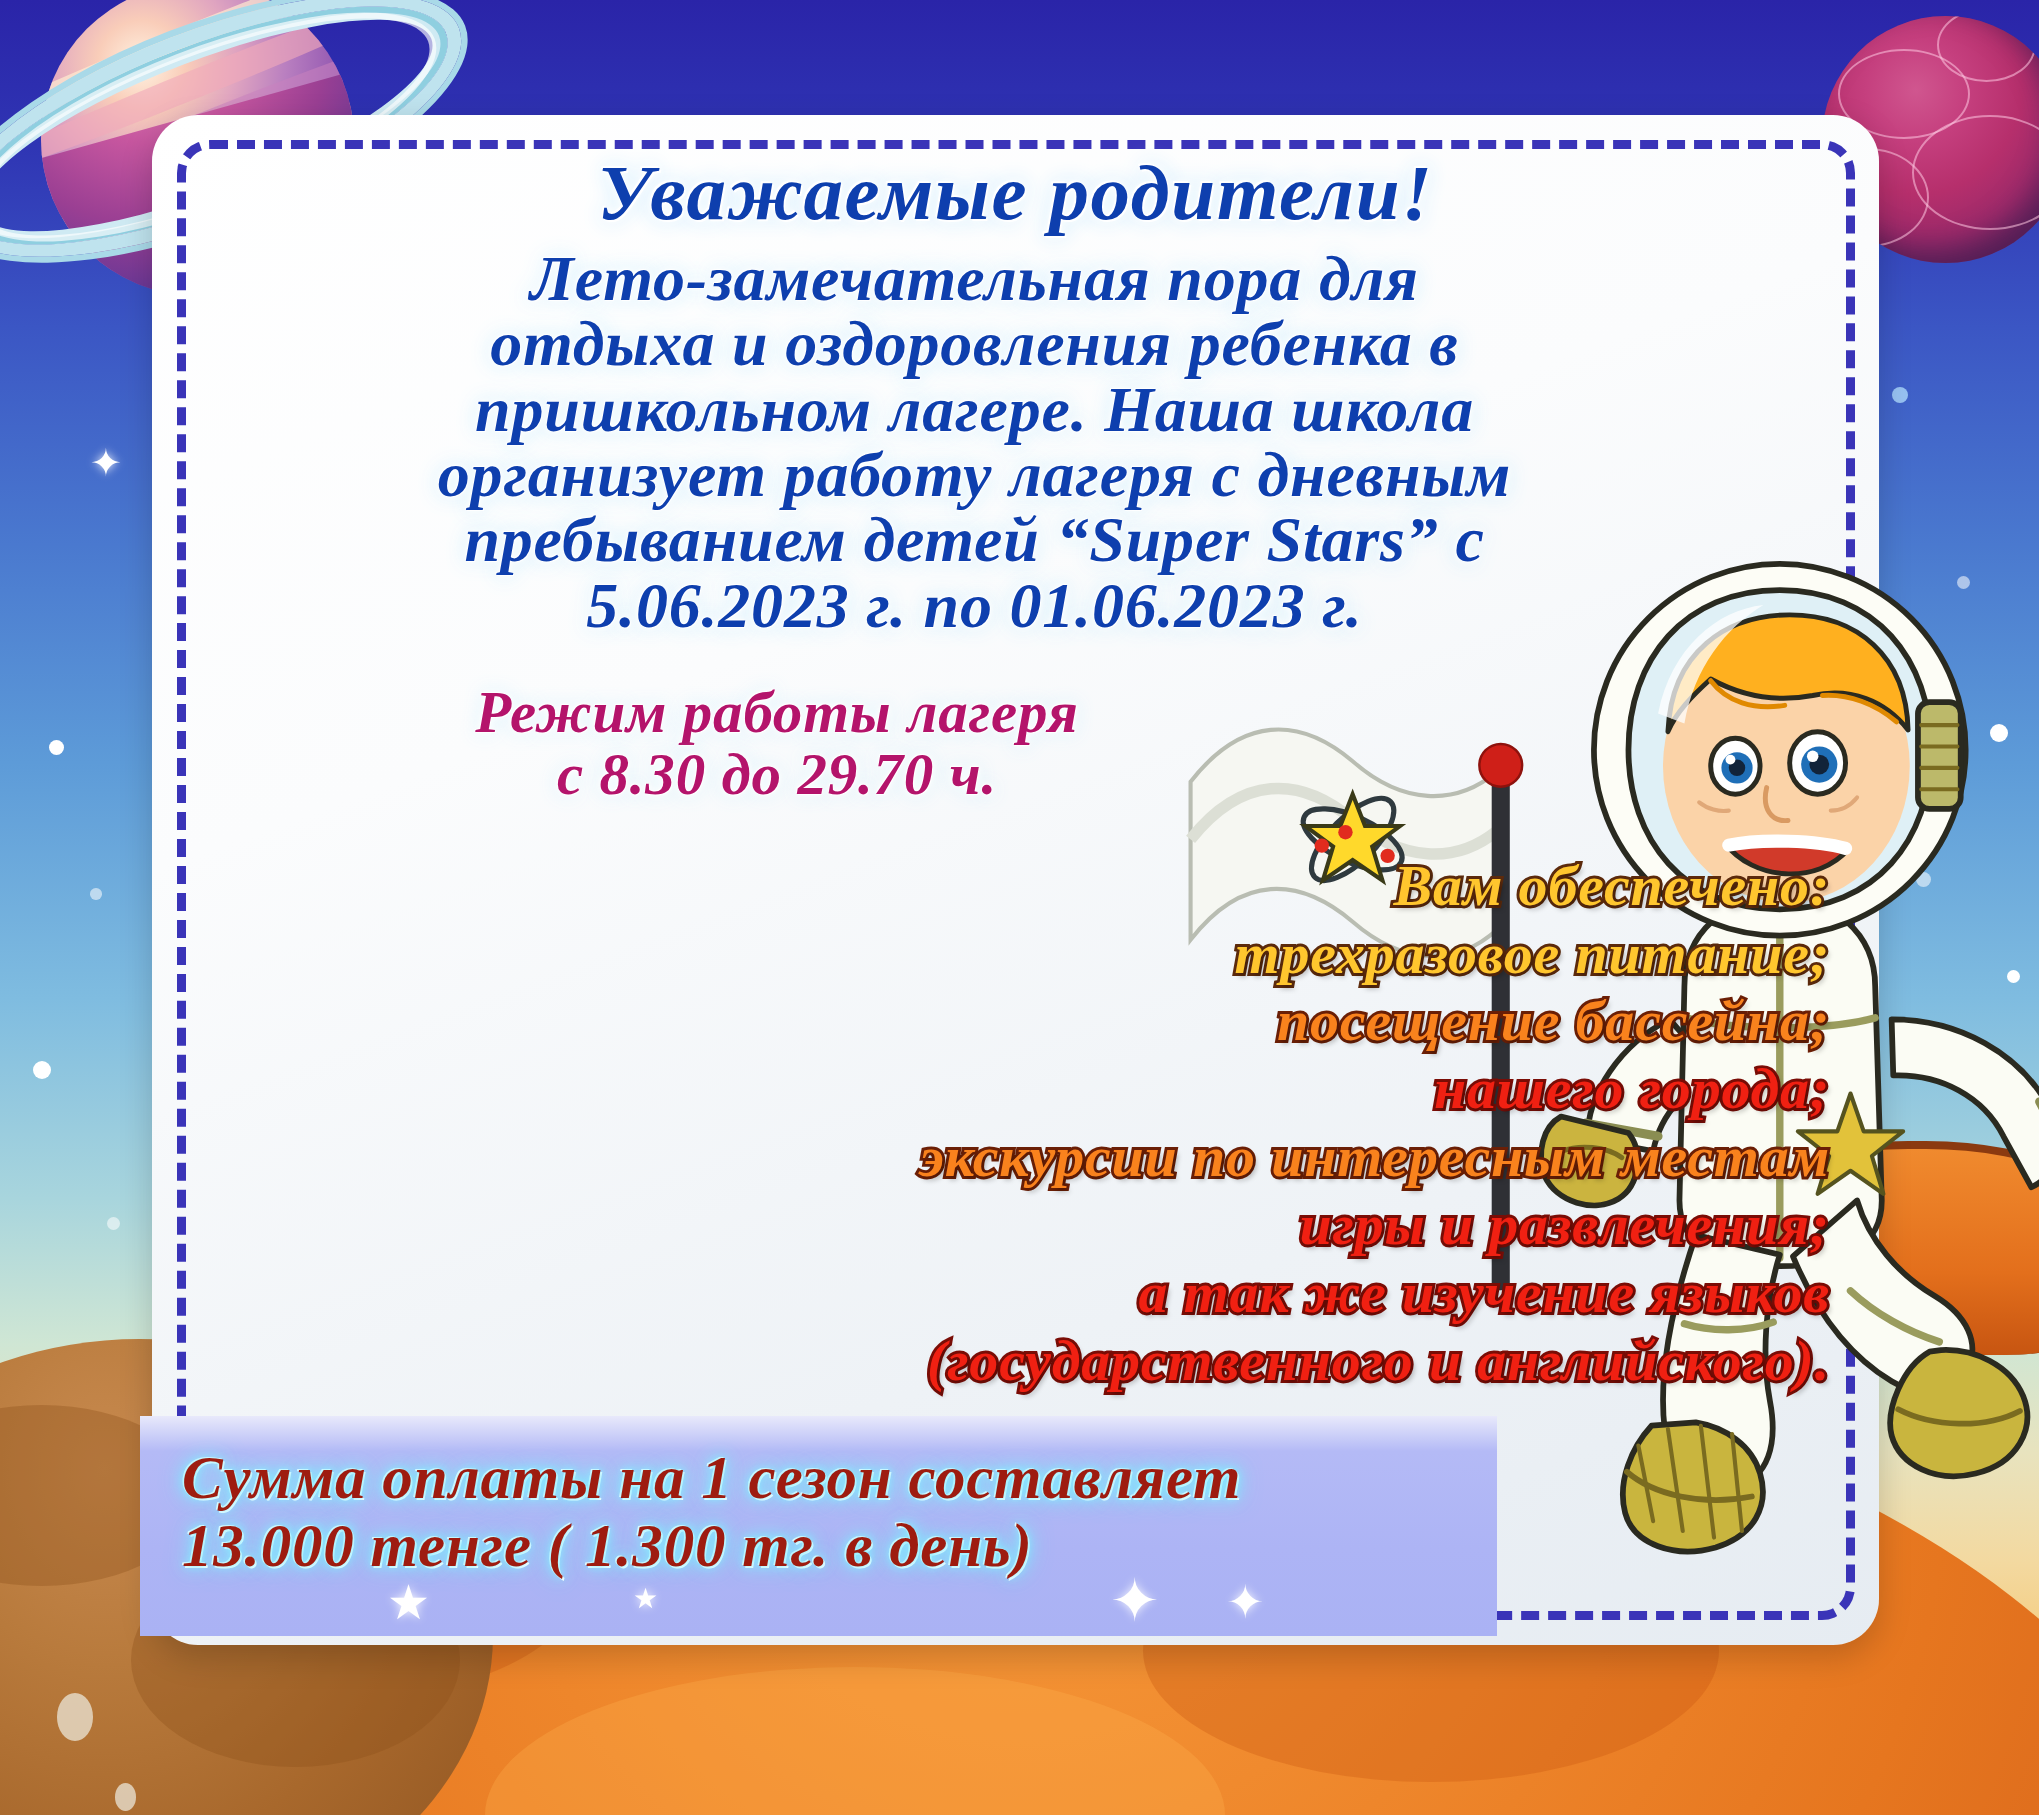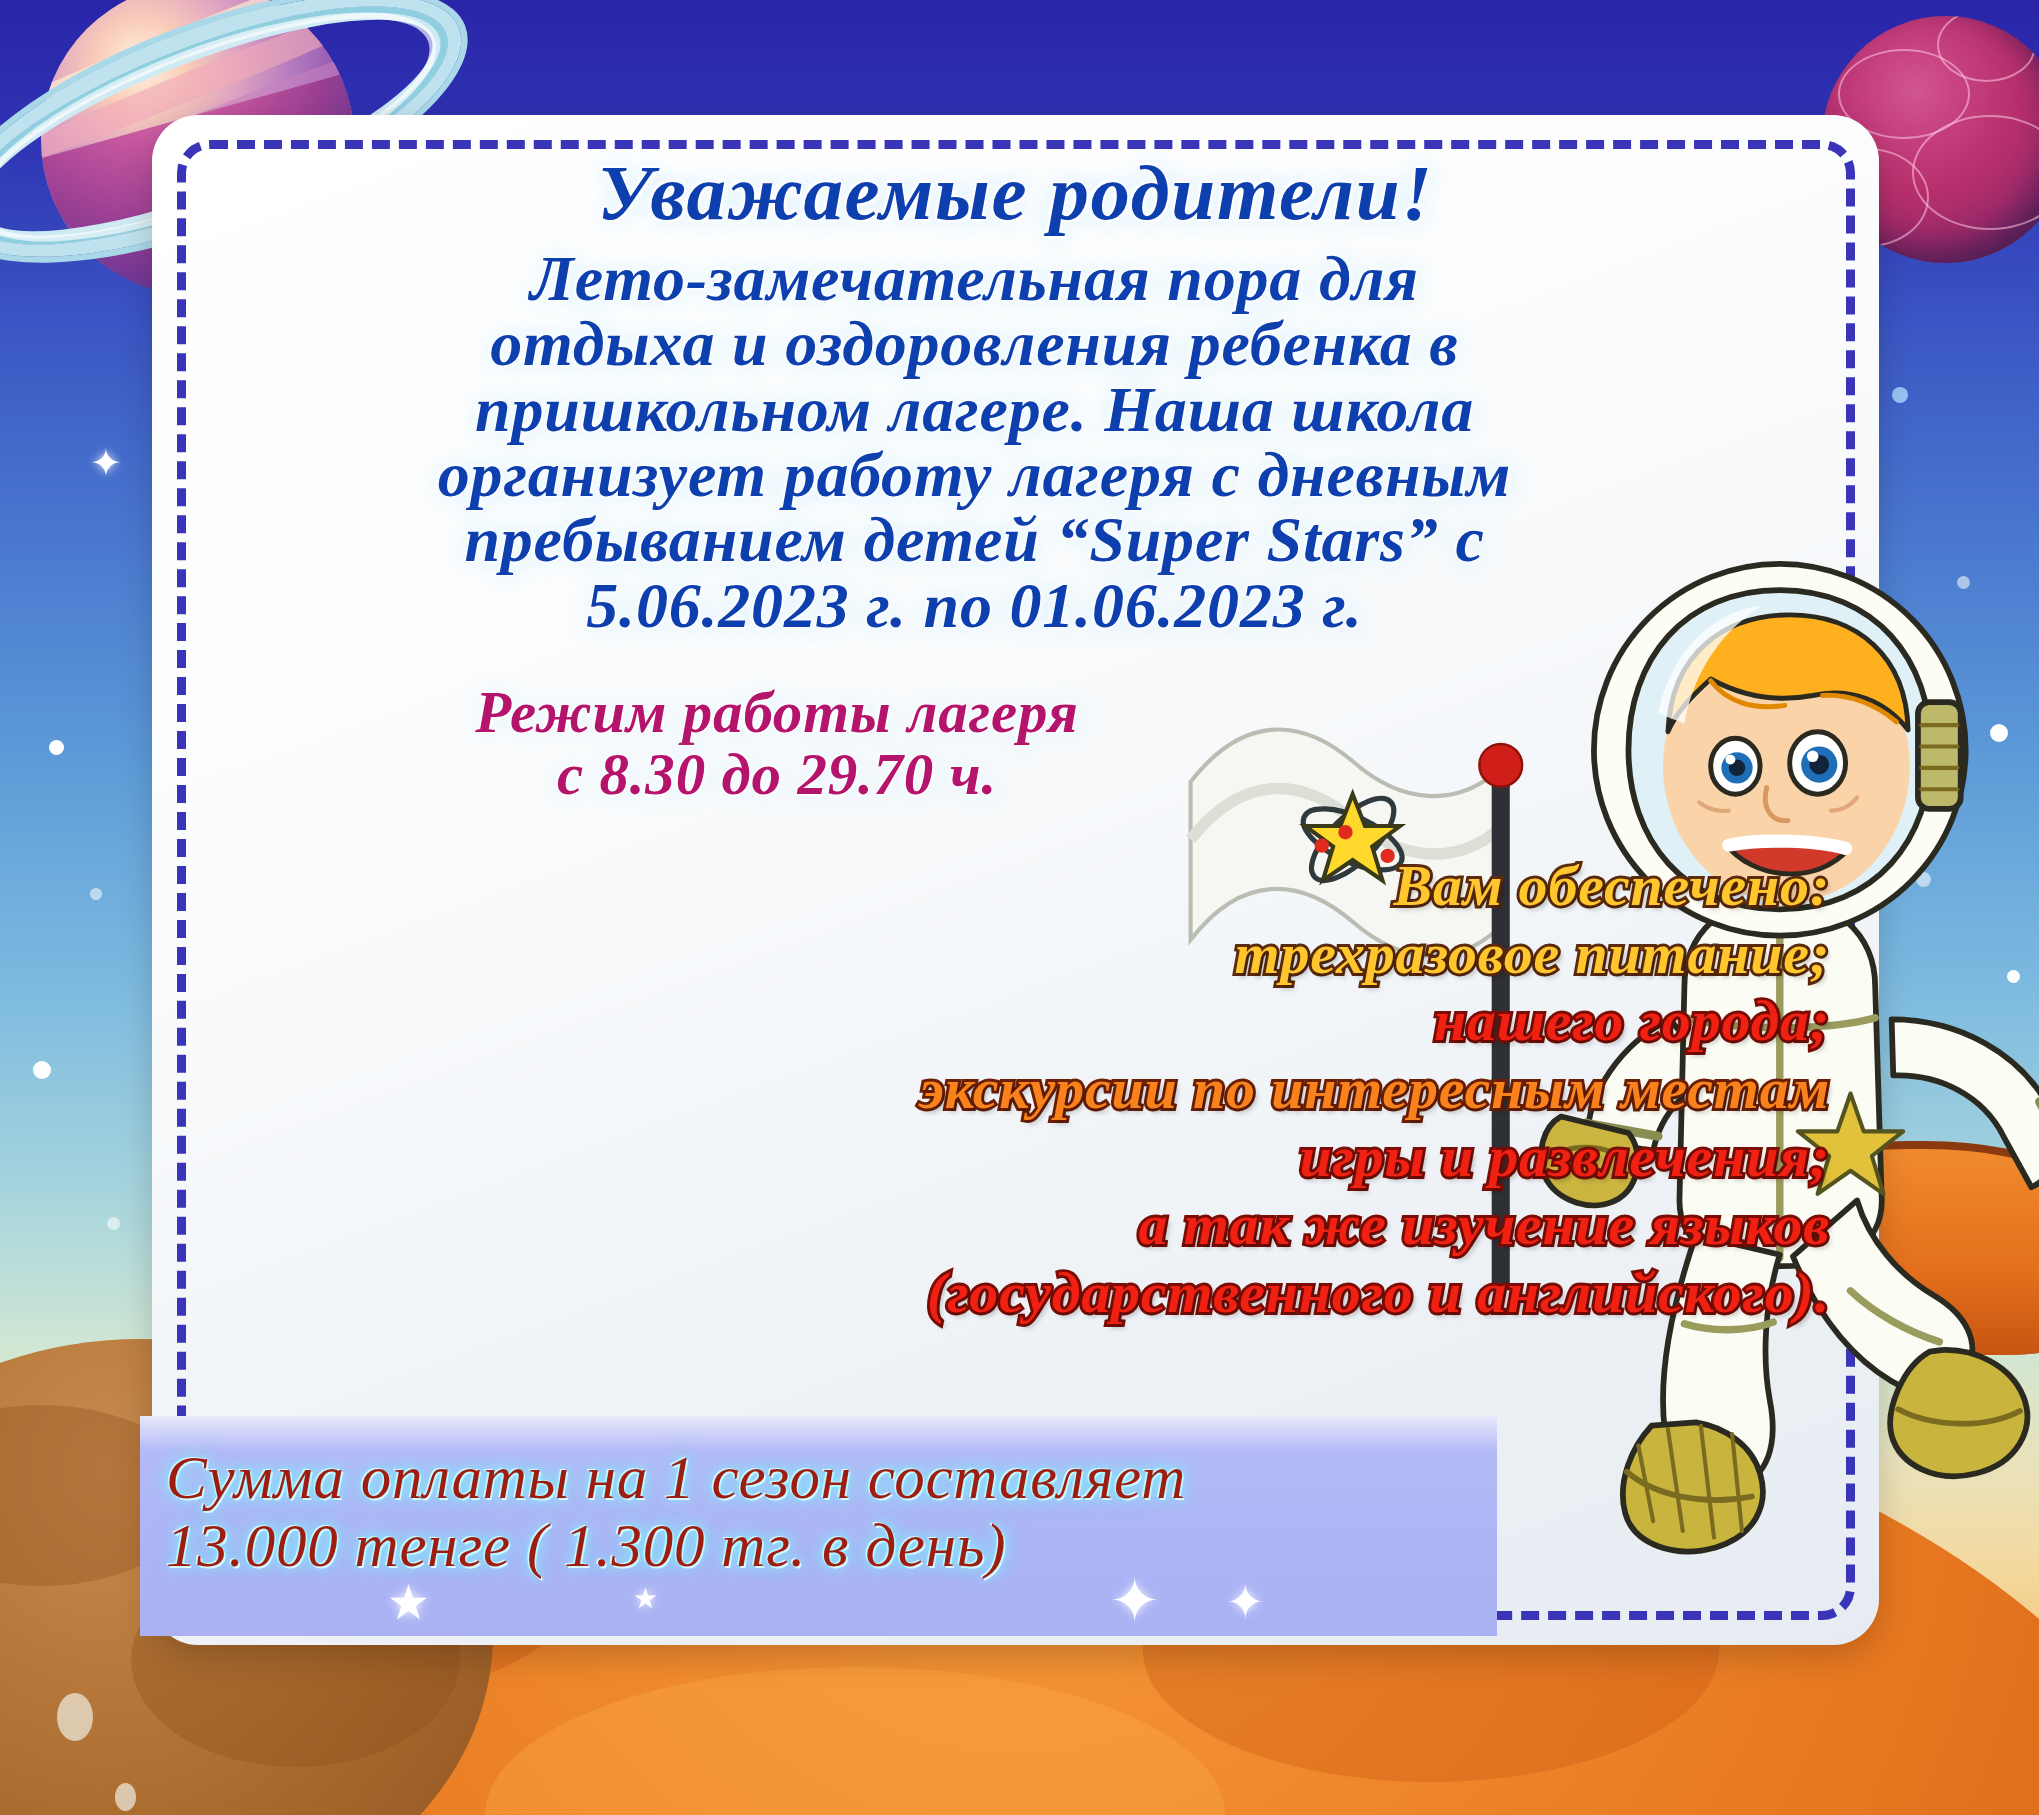--- a/index.html
+++ b/index.html
@@ -229,30 +229,31 @@
 
   
   #payment {
     position: absolute; left: 140px; top: 1416px;
     width: 1357px; height: 220px;
     background: linear-gradient(180deg, #e8e9fb 0%, #b4baf6 16%, #adb4f5 60%, #aab2f4 100%);
     padding: 28px 0 0 26px;
   }
   .pay-line {
     font-family: "Liberation Serif", "DejaVu Serif", serif;
-    font-weight: normal;
+    font-weight: bold;
     font-size: 61px;
     line-height: 1.12;
     color: #9e1c10;
     font-style: italic;
     letter-spacing: 0.8px;
     white-space: nowrap;
     text-shadow:
       0 0 7.4px #8ff0ff, 0 0 15px #7de8ff, 1.6px 1.6px 0 #ffffff,
       -1.6px -0.8px 0 #ffffff, 0 0 23px rgba(120,235,255,0.9);
+    margin-left: 16px;
   }
 
   
   #astronaut { position: absolute; left: 1464px; top: 526px; width: 625px; height: 1135px; }
   #astronaut svg { width: 100%; height: 100%; display: block; }
 
   
   #flag { position: absolute; left: 1184px; top: 683px; width: 362px; height: 609px; }
   #flag svg { width: 100%; height: 100%; display: block; }
 </style>
@@ -425,20 +426,21 @@
     </div>
 
     <div class="schedule">
       <div>Режим работы лагеря</div>
       <div>с 8.30 до 29.70 ч.</div>
     </div>
 
     <div id="benefits">
       <div class="benefit b-gold">Вам обеспечено:</div>
       <div class="benefit b-gold">трехразовое питание;</div>
+      <div class="benefit b-orange">посещение бассейна;</div>
       <div class="benefit b-red">нашего города;</div>
       <div class="benefit b-orange">экскурсии по интересным местам</div>
       <div class="benefit b-red">игры и развлечения;</div>
       <div class="benefit b-red">а так же изучение языков</div>
       <div class="benefit b-red">(государственного и английского).</div>
     </div>
 
   </div>
 
   <div id="payment">

